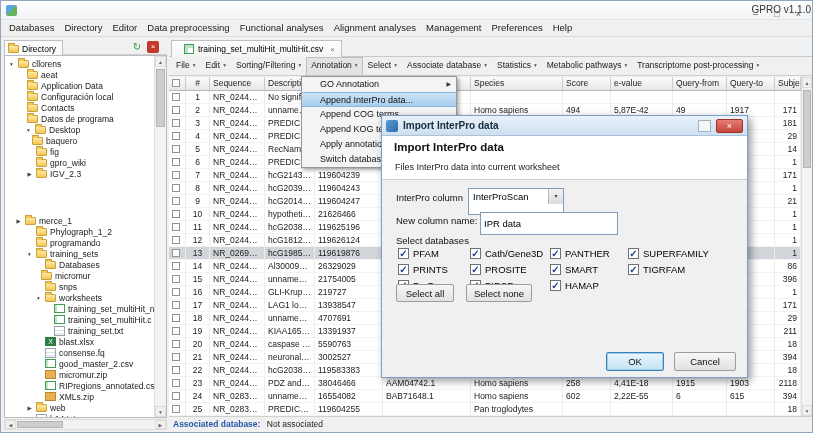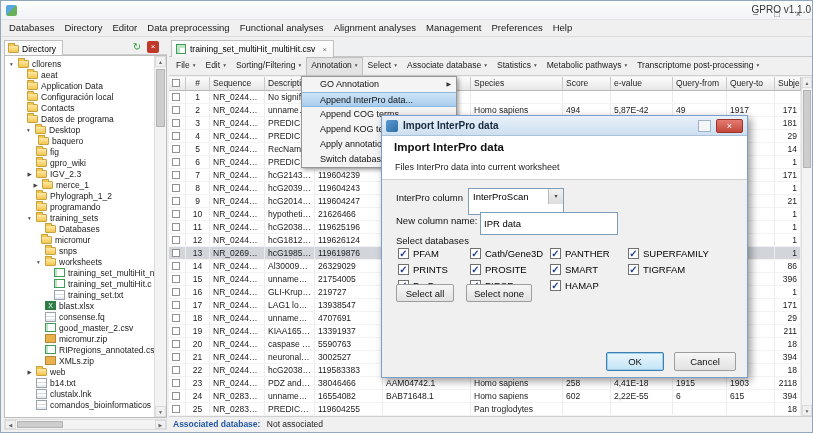--- a/index.html
+++ b/index.html
@@ -52,21 +52,21 @@
   .hscroll { position:absolute; left:0; bottom:0; right:0; height:11px; background:#f3f3f3; border:1px solid #ddd; }
   .hscroll .sc-btn { position:absolute; width:11px; height:9px; line-height:9px; top:0; }
   .hscroll .sc-btn.left { left:0; }
   .hscroll .sc-btn.right { right:0; }
   .sc-hthumb { position:absolute; left:12px; top:1px; width:46px; height:7px; background:#cdcdcd; border:1px solid #b4b4b4; }
 
   
   .tabstrip { position:absolute; left:168px; top:38px; width:643px; height:18px; border-bottom:1px solid #c8c8c8; background:#eef0f2; }
   .tab { position:absolute; left:2px; top:1px; height:17px; background:linear-gradient(#fefefe,#f4f4f4);
          border:1px solid #c0c0c0; border-bottom:none; display:flex; align-items:center; gap:4px;
-         padding:0 6px 0 4px; font-size:8.5px; }
+         padding:0 6px 0 12px; font-size:8.5px; }
   .csv-icon { width:10px; height:10px; background:#fff; border:1px solid #3f9e53;
               box-shadow:inset 0 3px 0 #bfe3c6, inset 3px 0 0 #bfe3c6; }
   .tab-close { color:#777; font-size:8px; margin-left:3px; }
   .toolbar { position:absolute; left:168px; top:56px; width:643px; height:19px; background:#f0f0f0;
              border-bottom:1px solid #cfcfcf; font-size:8.5px; white-space:nowrap; padding-left:2px; }
   .tb-item { display:inline-block; padding:3px 5px 0; height:18px; color:#1a1a1a; }
   .tb-item.open { background:#e3e3e3; border:1px solid #bfbfbf; border-bottom:none; padding:2px 4px 0; }
   .caret { font-size:5.5px; color:#555; margin-left:3px; vertical-align:1px; }
 
   
@@ -192,41 +192,41 @@
           <div class="tree-row" style="padding-left: 12px;">
             <span class="expander"></span>
             <span class="ticon folder"></span>
             <span class="tlabel">Datos de programa</span>
           </div>
           <div class="tree-row" style="padding-left: 20px;">
             <span class="expander">▾</span>
             <span class="ticon folder"></span>
             <span class="tlabel">Desktop</span>
           </div>
-          <div class="tree-row" style="padding-left: 23px;">
+          <div class="tree-row" style="padding-left: 17px;">
             <span class="expander"></span>
             <span class="ticon folder"></span>
             <span class="tlabel">baquero</span>
           </div>
           <div class="tree-row" style="padding-left: 21px;">
             <span class="expander"></span>
             <span class="ticon folder"></span>
             <span class="tlabel">fig</span>
           </div>
           <div class="tree-row" style="padding-left: 21px;">
             <span class="expander"></span>
             <span class="ticon folder"></span>
             <span class="tlabel">gpro_wiki</span>
           </div>
           <div class="tree-row" style="padding-left: 21px;">
             <span class="expander">▶</span>
             <span class="ticon folder"></span>
             <span class="tlabel">IGV_2.3</span>
           </div>
-          <div class="tree-row" style="padding-left: 27px;">
+          <div class="tree-row" style="padding-left: 10px; margin-top: 36px;">
             <span class="expander">▶</span>
             <span class="ticon folder"></span>
             <span class="tlabel">merce_1</span>
           </div>
           <div class="tree-row" style="padding-left: 21px;">
             <span class="expander"></span>
             <span class="ticon folder"></span>
             <span class="tlabel">Phylograph_1_2</span>
           </div>
           <div class="tree-row" style="padding-left: 21px;">

